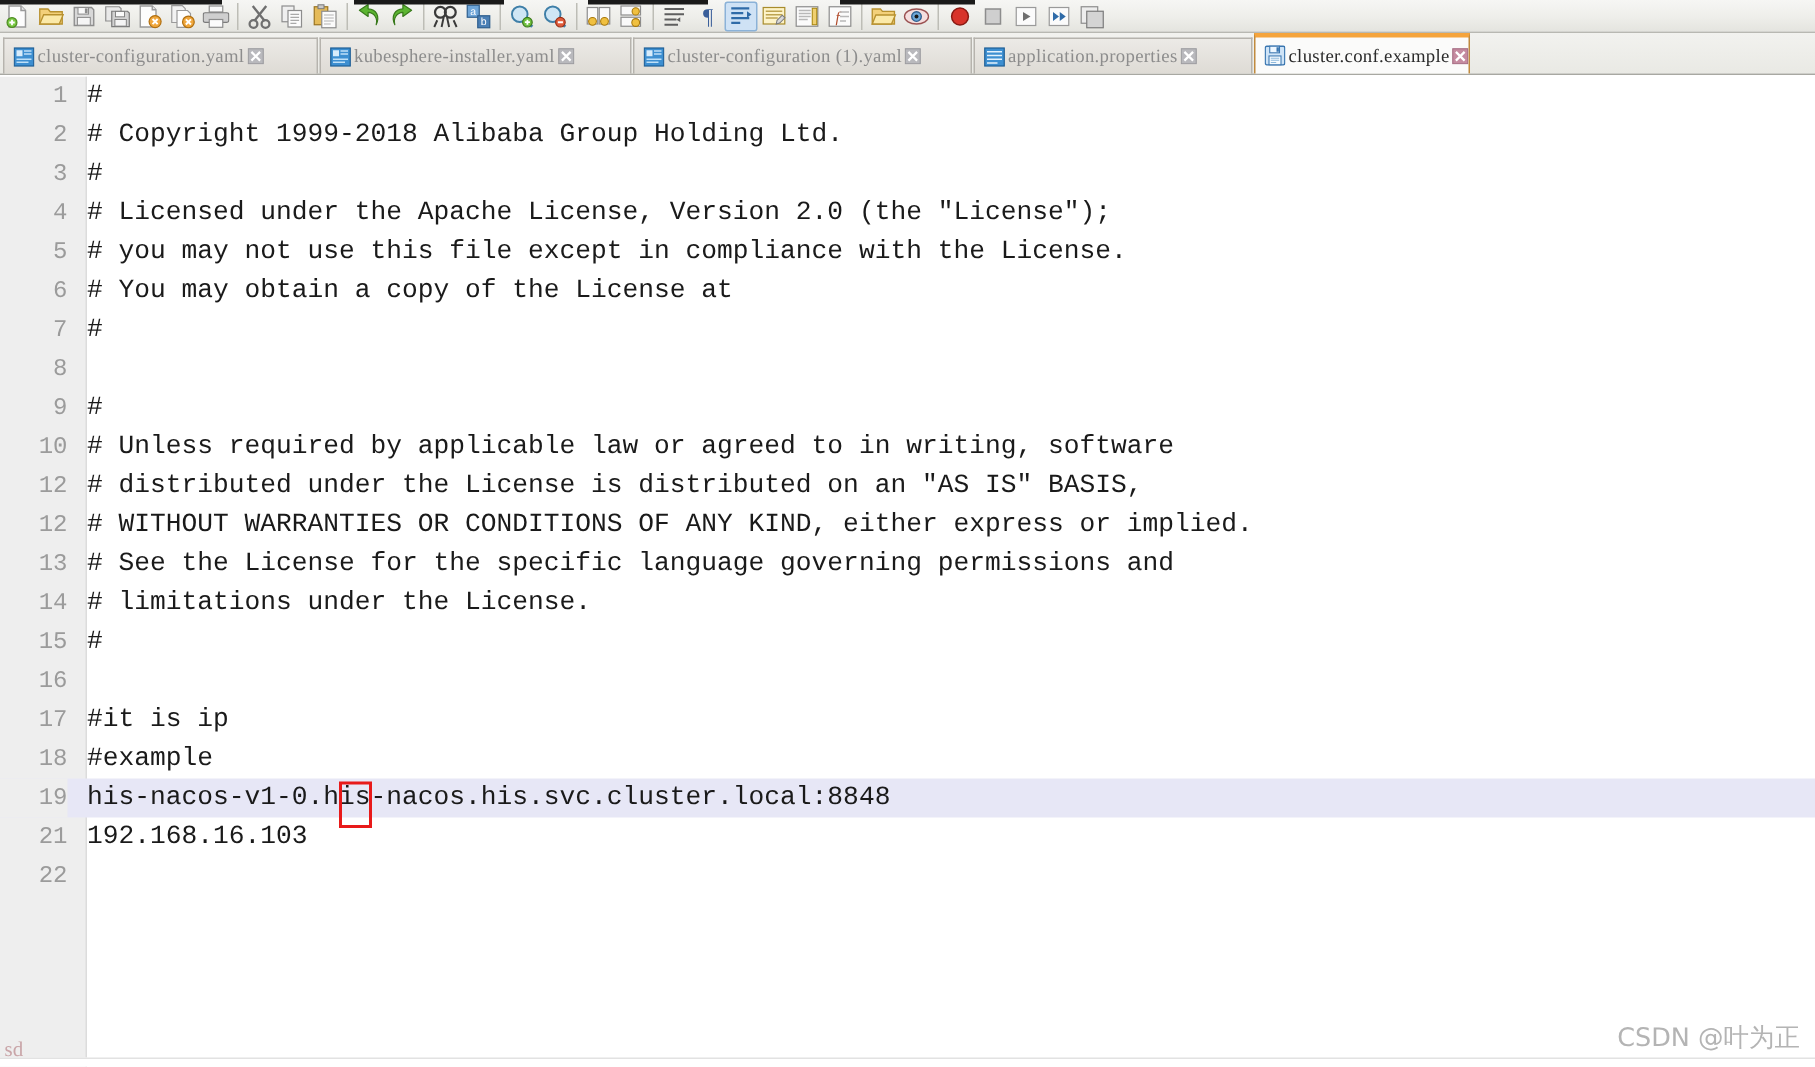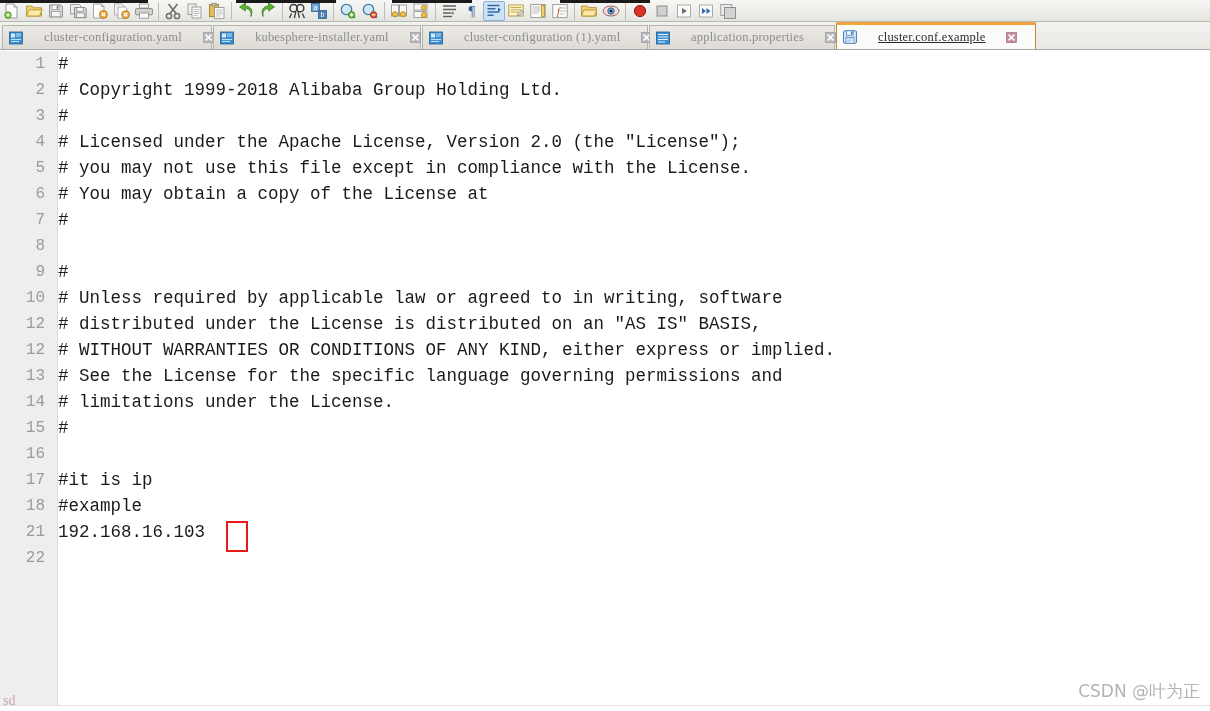--- a/index.html
+++ b/index.html
@@ -64,21 +64,21 @@
     display: flex;
     align-items: flex-end;
     box-sizing: border-box;
     position: relative;
     padding-left: 2px;
   }
   .tab {
     height: 24px;
     display: flex;
     align-items: center;
-    gap: 21px;
+    gap: 2px;
     padding: 0 5px 0 6px;
     box-sizing: border-box;
     background: linear-gradient(to bottom,#eceae6 0%, #dedbd5 100%);
     border: 1px solid #b6b3ad;
     border-bottom: none;
     margin-right: 1px;
     position: relative;
     font-family: "Liberation Serif", serif;
     font-size: 12.5px;
     color: #8d8d8d;
@@ -530,21 +530,21 @@
     </span>
     <span class="tab-label">application.properties</span>
     <span class="tab-close">
       <svg width="11" height="11" viewBox="0 0 11 11">
         <rect x="0.5" y="0.5" width="10" height="10" fill="#b9b9bd" stroke="#9a9a9e" stroke-width="0.7"></rect>
         <path d="M2.6 2.6l5.8 5.8M8.4 2.6l-5.8 5.8" stroke="#fff" stroke-width="1.5"></path>
       </svg>
     </span>
   </div>
 
-  <div class="tab active" style="width:200px;text-decoration:underline;">
+  <div class="tab active" style="width:144px;">
     <span class="tab-icon">
       <svg width="14" height="14" viewBox="0 0 14 14">
         <rect x="0.5" y="0.8" width="13" height="12.4" rx="1" fill="#cfe4f7" stroke="#3a76b0" stroke-width="0.9"></rect>
         <rect x="3.5" y="0.8" width="6.5" height="4.4" fill="#eef7ff" stroke="#3a76b0" stroke-width="0.7"></rect>
         <rect x="8" y="1.5" width="1.6" height="3" fill="#3a76b0"></rect>
         <rect x="3" y="7.3" width="8" height="5.9" fill="#f4fafe" stroke="#3a76b0" stroke-width="0.7"></rect>
         <path d="M4.2 8.8h5.6M4.2 10.2h5.6M4.2 11.6h3.6" stroke="#8fb9dc" stroke-width="0.7"></path>
       </svg>
     </span>
     <span class="tab-label">cluster.conf.example</span>
@@ -628,20 +628,24 @@
     </div>
     <div class="line">
       <span class="ln">17</span>
       <span class="txt">#it is ip</span>
     </div>
     <div class="line">
       <span class="ln">18</span>
       <span class="txt">#example</span>
     </div>
 
+    <div class="line hl" style="background: rgb(231, 231, 246);">
+      <span class="ln">19</span>
+      <span class="txt">his-nacos-v1-0.his-nacos.his.svc.cluster.local:8848</span>
+    </div>
 
     <div class="line">
       <span class="ln">21</span>
       <span class="txt">192.168.16.103</span>
     </div>
     <div class="line">
       <span class="ln">22</span>
       <span class="txt"></span>
     </div>
   </div>

